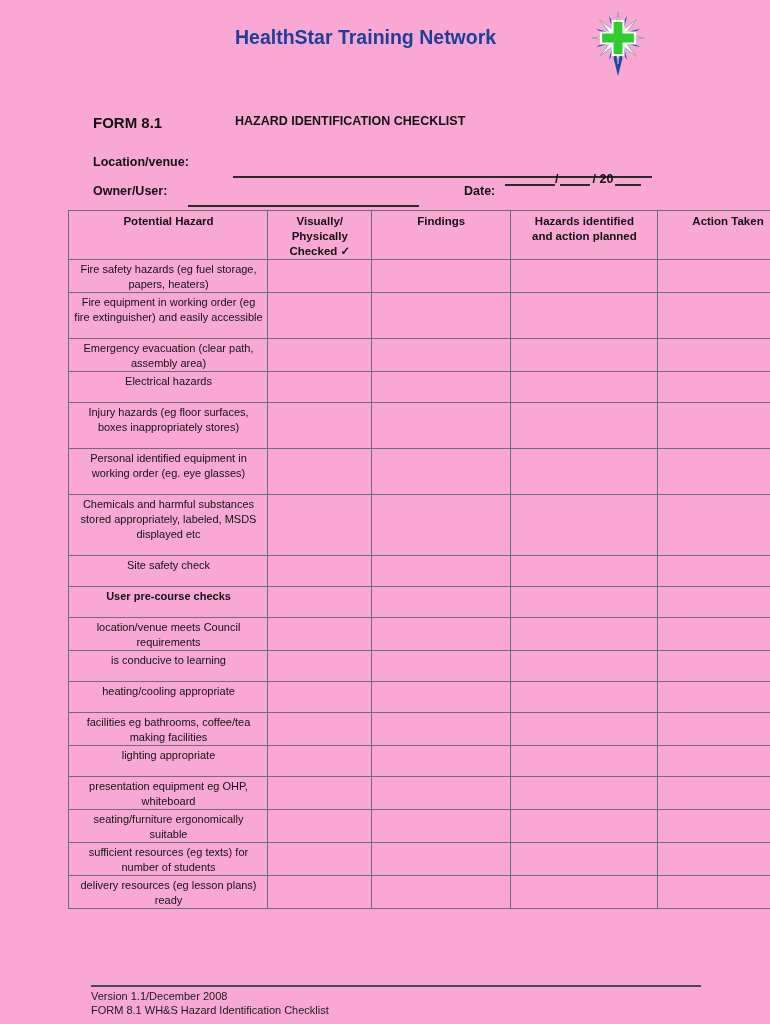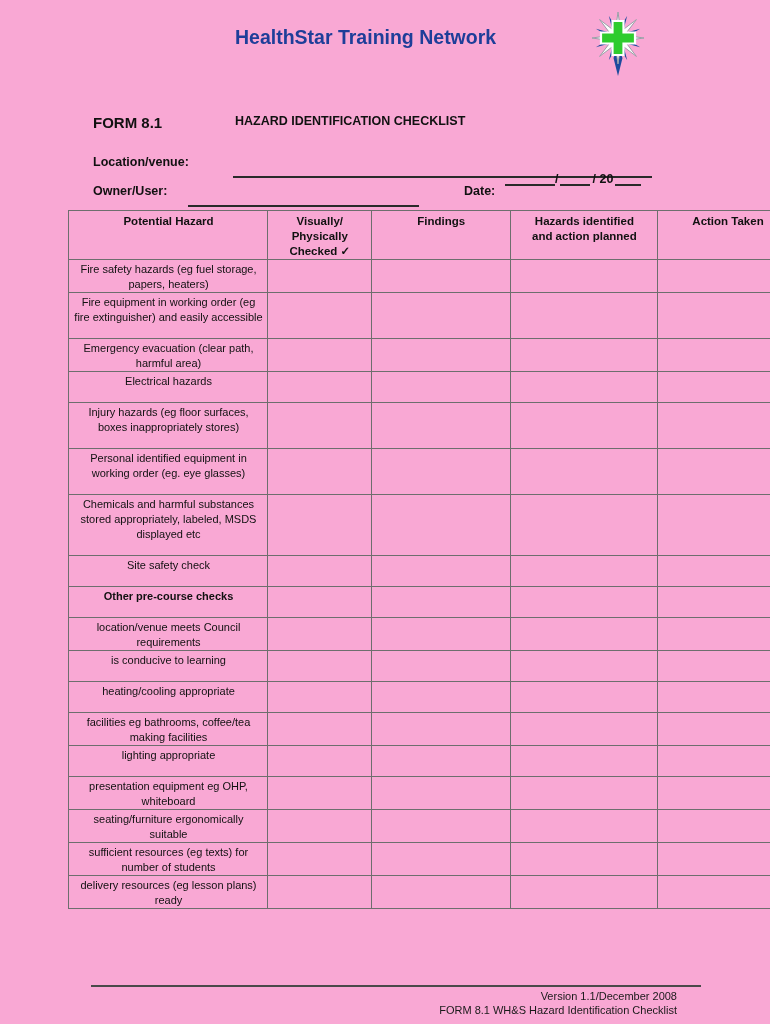--- a/index.html
+++ b/index.html
@@ -102,21 +102,21 @@
   .footer-line {
     position: absolute;
     left: 91px; top: 985px;
     width: 610px;
     border-top: 2px solid #4a4a4a;
   }
   .footer-text {
     position: absolute;
     left: 91px; top: 990px;
     width: 610px;
-    text-align: right;
+    text-align: left;
     padding-right: 0;
     box-sizing: border-box;
     font-size: 11px;
     line-height: 13.5px;
     color: #1a1a1a;
   }
   .footer-text > div { padding-right: 24px; }
 </style>
 </head>
 <body>
@@ -178,21 +178,21 @@
           <td></td>
         </tr>
         <tr style="height: 46px;">
           <td class="hazard-cell">Fire equipment in working order (eg fire extinguisher) and easily accessible</td>
           <td></td>
           <td></td>
           <td></td>
           <td></td>
         </tr>
         <tr style="height: 31px;">
-          <td class="hazard-cell">Emergency evacuation (clear path, harmful area)</td>
+          <td class="hazard-cell">Emergency evacuation (clear path, assembly area)</td>
           <td></td>
           <td></td>
           <td></td>
           <td></td>
         </tr>
         <tr style="height: 31px;">
           <td class="hazard-cell">Electrical hazards</td>
           <td></td>
           <td></td>
           <td></td>
@@ -220,21 +220,21 @@
           <td></td>
         </tr>
         <tr style="height: 31px;">
           <td class="hazard-cell">Site safety check</td>
           <td></td>
           <td></td>
           <td></td>
           <td></td>
         </tr>
         <tr style="height: 31px;">
-          <td class="hazard-cell bold">Other pre-course checks</td>
+          <td class="hazard-cell bold">User pre-course checks</td>
           <td></td>
           <td></td>
           <td></td>
           <td></td>
         </tr>
         <tr style="height: 31px;">
           <td class="hazard-cell">location/venue meets Council requirements</td>
           <td></td>
           <td></td>
           <td></td>

